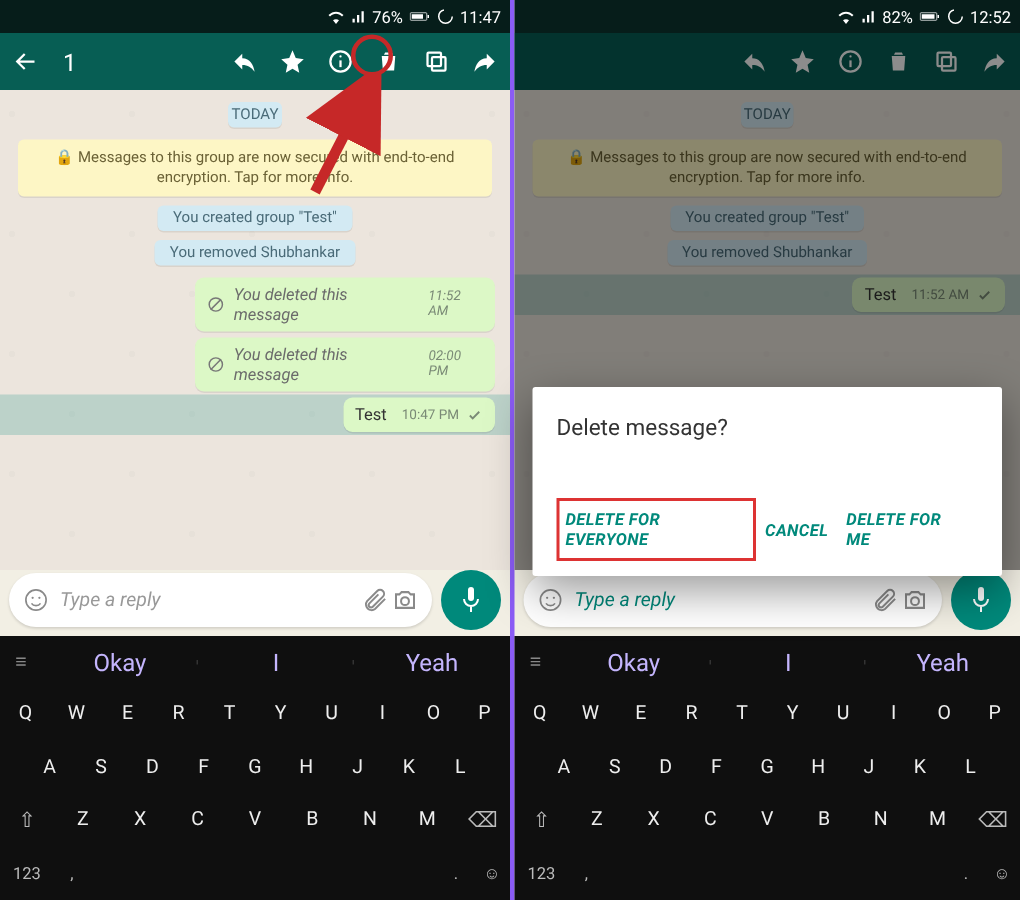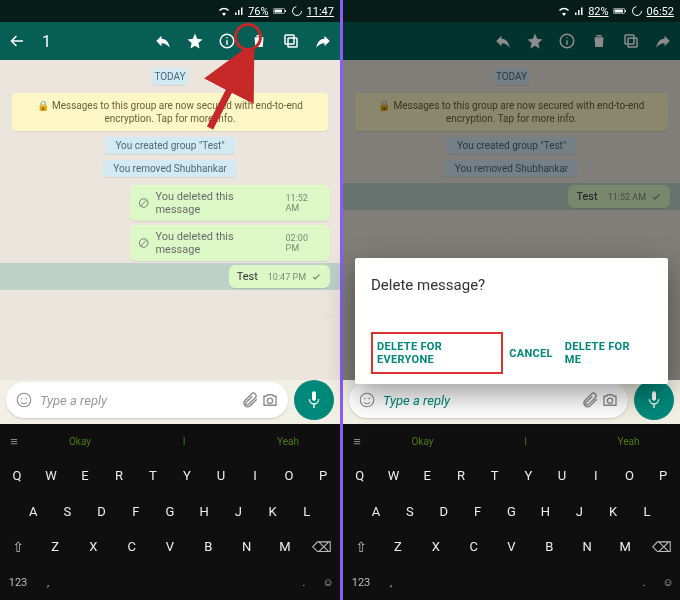--- a/index.html
+++ b/index.html
@@ -1,62 +1,62 @@
 <!DOCTYPE html>
 <html><head>
 <meta charset="utf-8">
 <style>
   * { box-sizing: border-box; margin: 0; padding: 0; font-family: Roboto, Arial, sans-serif; }
   body { background: #333; width: 680px; height: 600px; display: flex; }
   .phone { width: 340px; height: 600px; position: relative; display: flex; flex-direction: column; background:#f2efe4; }
   .statusbar { height: 22px; background:#061d1a; color:#fff; display:flex; align-items:center; justify-content:flex-end; font-size:11px; padding:0 6px; gap:4px; }
-  .statusbar .sb-item { display:flex; align-items:center; gap:2px;text-decoration:underline; }
+  .statusbar .sb-item { display:flex; align-items:center; gap:2px; }
   .appbar { height: 38px; background:#075E54; color:#fff; display:flex; align-items:center; padding:0 6px; gap:10px; }
   .appbar .count { font-size:16px; margin-left:4px; }
   .appbar .spacer { flex:1; }
   .appbar .act { width:22px; height:22px; display:flex; align-items:center; justify-content:center; }
   .chat { flex:1; position:relative; overflow:hidden; background:#ECE5DD; }
   .chat::before { content:""; position:absolute; inset:0; background:
     radial-gradient(circle at 10% 20%, rgba(0,0,0,.02) 2px, transparent 2px),
     radial-gradient(circle at 60% 70%, rgba(0,0,0,.02) 2px, transparent 2px);
     background-size:80px 80px; }
   .daychip { margin:8px auto; background:#D3EAF3; color:#4a6b78; font-size:10px; padding:3px 2px; border-radius:4px; width:max-content; position:relative; box-shadow:0 1px 0 rgba(0,0,0,.08);}
   .infobar { margin:4px 12px; background:#FDF6C5; color:#6b6236; font-size:10px; padding:6px 10px; border-radius:4px; text-align:center; line-height:1.3; position:relative; box-shadow:0 1px 0 rgba(0,0,0,.08);}
   .syschip { margin:6px auto; background:#D3EAF3; color:#4a6b78; font-size:10px; padding:3px 10px; border-radius:4px; width:max-content; position:relative; box-shadow:0 1px 0 rgba(0,0,0,.08);}
   .bubble-row { display:flex; justify-content:flex-end; padding:2px 10px; position:relative;}
   .bubble { background:#DCF8C6; border-radius:6px; padding:5px 8px; font-size:11px; color:#333; max-width:200px; display:flex; align-items:center; gap:6px; box-shadow:0 1px 0 rgba(0,0,0,.08);}
-  .bubble.deleted { color:#6b6b6b;}
+  .bubble.deleted { font-style:italic; color:#6b6b6b;}
   .bubble .ts { font-size:9px; color:#7a8a76; margin-left:4px;}
   .bubble .check { width:10px; height:8px; }
   .selected-row { background:rgba(42,157,143,.25); }
   .inputbar { height:44px; padding:0 6px 4px 6px; display:flex; align-items:center; gap:6px;font-style:italic;}
   .inputbox { flex:1; background:#fff; border-radius:22px; height:36px; display:flex; align-items:center; padding:0 8px; box-shadow:0 1px 2px rgba(0,0,0,.15);}
   .inputbox .ib-icon { width:20px; height:20px; color:#8a8a8a; display:flex; align-items:center; justify-content:center;}
   .inputbox .placeholder { flex:1; font-size:13px; color:#999; padding:0 6px;}
   .micbtn { width:40px; height:40px; border-radius:50%; background:#00897B; display:flex; align-items:center; justify-content:center; color:#fff;}
   .kb { height:176px; background:#0f0f0f; color:#fff; display:flex; flex-direction:column; font-size:13px; }
   .kb-sugg { height:34px; display:flex; align-items:center; }
-  .kb-sugg .sugg { flex:1; text-align:center; color:#4d7c0f; font-size:10px; position:relative;}
+  .kb-sugg .sugg { flex:1; text-align:center; color:#c4b5fd; font-size:16px; position:relative;}
   .kb-sugg .sugg:not(:last-child)::after{ content:""; position:absolute; right:0; top:8px; bottom:8px; width:1px; background:#333;}
   .kb-sugg .menu { width:28px; text-align:center; color:#888;}
   .kb-row { flex:1; display:flex; align-items:center; justify-content:center;}
   .kb-row.top .key, .kb-row.home .key, .kb-row.bot .key { flex:1; text-align:center; font-size:13px; color:#eee; }
   .kb-row.home { padding:0 16px; }
   .kb-row.bot { padding:0 0; }
   .kb-row.bot .wide { flex:0 0 36px; text-align:center; color:#bbb; font-size:14px;}
   .kb-row.last { height:32px; display:flex; align-items:center; font-size:11px; color:#bbb;}
   .kb-row.last .l123{ width:36px; text-align:center;}
   .kb-row.last .lspace{ flex:1;}
   .kb-row.last .lsmile{ width:24px; text-align:center;}
   .kb-row.last .ldot{ width:24px; text-align:center;}
   
   .dim { position:absolute; inset:0; top:22px; bottom:220px; background:rgba(0,0,0,.45); }
   .dialog { position:absolute; left:12px; right:12px; top:258px; background:#fff; border-radius:2px; box-shadow:0 10px 30px rgba(0,0,0,.4); padding:18px 16px 10px 16px; }
   .dialog .title { font-size:15px; color:#333; margin-bottom:38px;}
-  .dialog .actions { display:flex; align-items:center;}
+  .dialog .actions { display:flex; align-items:center;font-style:italic;}
   .dialog .btn { font-size:11px; font-weight:700; color:#00897B; padding:8px 6px; letter-spacing:.3px;}
   .dialog .gap { flex:1; }
   .dialog .hl { border:2px solid #d33; padding:6px 4px; }
   
   .redcircle { position:absolute; width:28px; height:28px; border:3px solid #c62828; border-radius:50%; top:23px; left:234px; pointer-events:none;}
   .redarrow { position:absolute; top:48px; left:200px; pointer-events:none;}
   svg { display:block; }
 </style>
 </head>
 <body>
@@ -278,21 +278,21 @@
           <rect x="1" y="2" width="22" height="10" rx="1" stroke="#fff"></rect>
           <rect x="3" y="4" width="17" height="6" fill="#fff"></rect>
           <rect x="24" y="5" width="2" height="4" fill="#fff"></rect>
         </svg>
       </span>
     <span class="sb-item">
         <svg width="12" height="12" viewBox="0 0 24 24" fill="none">
           <circle cx="12" cy="12" r="9" stroke="#fff" stroke-width="2" stroke-dasharray="40 20"></circle>
         </svg>
       </span>
-    <span class="sb-item">06:52</span>
+    <span class="sb-item">12:52</span>
   </div>
 
   <div class="appbar noact">
     <div class="spacer"></div>
     <div class="act">
         <svg width="18" height="18" viewBox="0 0 24 24" fill="#fff">
           <path d="M10 9V5l-7 7 7 7v-4c5 0 8 2 11 6-1-6-4-12-11-12z"></path>
         </svg>
       </div>
     <div class="act">

